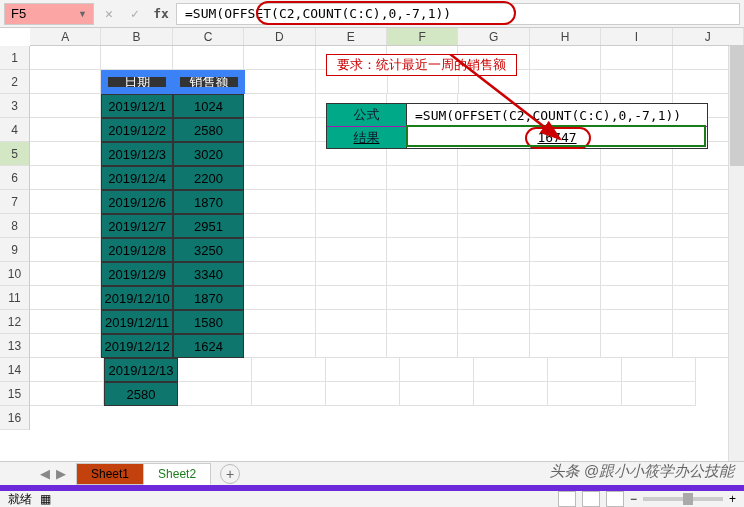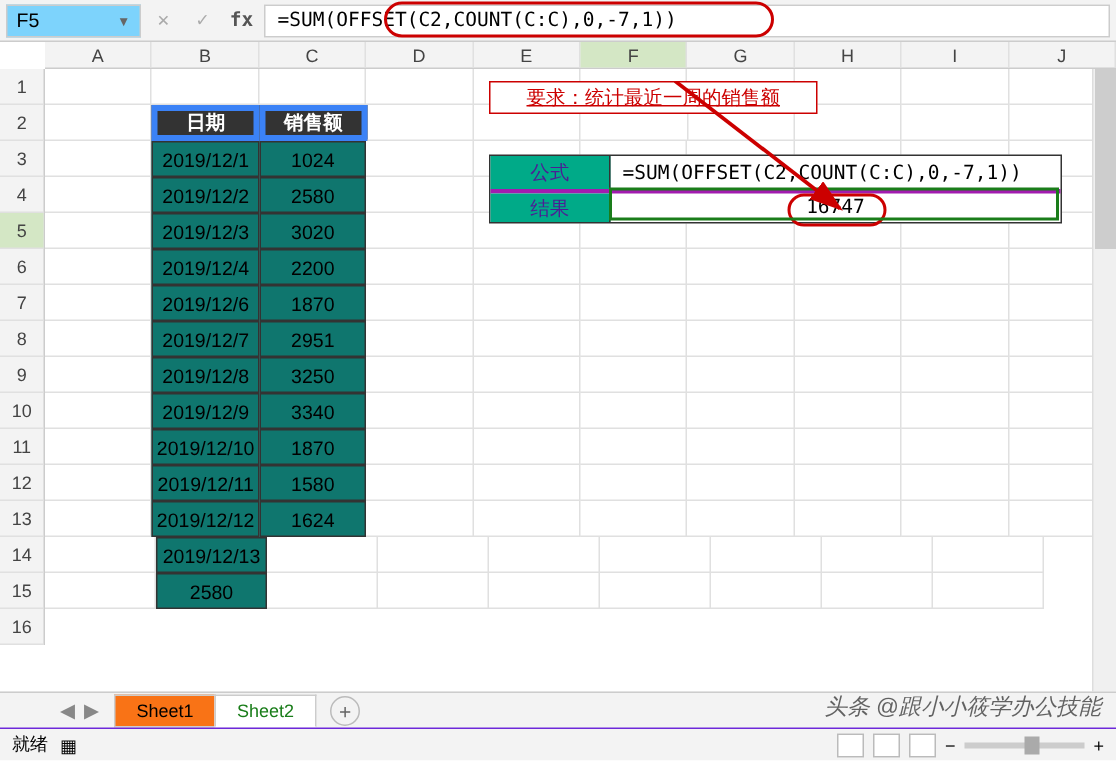--- a/index.html
+++ b/index.html
@@ -1,20 +1,20 @@
 <!DOCTYPE html>
 <html><head>
 <meta charset="utf-8">
 <style>
 * { box-sizing: border-box; margin: 0; padding: 0; }
 body { font-family: "Microsoft YaHei", Arial, sans-serif; font-size: 13px; background: #fff; overflow: hidden; width: 744px; height: 507px; position: relative; }
 
 
 .formula-bar { display: flex; align-items: center; height: 28px; border-bottom: 1px solid #ccc; background: #f3f3f3; padding: 2px 4px; gap: 4px; }
-.name-box { width: 90px; height: 22px; background: #7dd3fc; border: 1px solid #ccc; display: flex; align-items: center; justify-content: space-between; padding: 0 6px; }
+.name-box { width: 90px; height: 22px; background: #fca5a5; border: 1px solid #ccc; display: flex; align-items: center; justify-content: space-between; padding: 0 6px; }
 .name-box .dd { font-size: 9px; color: #666; }
 .fb-btn { width: 22px; height: 20px; display: flex; align-items: center; justify-content: center; color: #888; font-weight: bold; font-family: monospace; }
 .cancel-x { color: #aaa; }
 .check-v { color: #aaa; }
 .fx { color: #555; }
 .formula-input { flex: 1; height: 22px; background: #fff; border: 1px solid #ccc; padding: 0 8px; display: flex; align-items: center; font-family: Consolas, monospace; position: relative; }
 .formula-oval { position: absolute; left: 256px; top: 1px; width: 260px; height: 24px; border: 2px solid #c00; border-radius: 12px; pointer-events: none; z-index: 50; }
 
 
 .sheet { position: relative; }
@@ -22,50 +22,50 @@
 .col-h { width: 74px; text-align: center; font-size: 12px; color: #444; border-right: 1px solid #e0e0e0; line-height: 18px; }
 .col-h.sel { background: #d4e7c5; }
 .row-headers { position: absolute; left: 0; top: 18px; width: 30px; background: #f3f3f3; border-right: 1px solid #ccc; }
 .row-h { height: 24px; line-height: 24px; text-align: center; font-size: 12px; color: #444; border-bottom: 1px solid #e0e0e0; }
 .row-h.sel { background: #d4e7c5; }
 .cells { position: relative; margin-left: 30px; }
 .row { display: flex; height: 24px; }
 .cell { width: 74px; height: 24px; border-right: 1px solid #e0e0e0; border-bottom: 1px solid #e0e0e0; display: flex; align-items: center; justify-content: center; font-size: 13px; padding: 0 4px; overflow: hidden; white-space: nowrap; }
 
 
-.hdr { background: #333; color: #fff; border: 4px solid #3b82f6; font-weight: bold; }
+.hdr { background: #333; color: #fff; border: 7px solid #3b82f6; font-weight: normal; }
 .tb { border: 1px solid #333; background: #0f766e; }
 
 
-.req-box { position: absolute; left: 326px; top: 26px; display: flex; align-items: center; height: 22px; border: 1px solid #c00; background: #fff; padding: 0 24px; color: #c00; z-index: 10; text-decoration: underline; }
+.req-box { position: absolute; left: 326px; top: 26px; display: flex; align-items: center; height: 22px; border: 1px solid #c00; background: #fff; padding: 0 10px; color: #c00; z-index: 10; }
 
 
 .fr-box { position: absolute; left: 326px; top: 75px; border: 1px solid #333; z-index: 10; background: #fff; }
 .fr-row { display: flex; height: 22px; }
-.fr-label { width: 80px; background: #0a8; color: #4c1d95; display: flex; align-items: center; justify-content: center; border-right: 1px solid #333; }
+.fr-label { width: 80px; background: #0a8; color: #0f172a; display: flex; align-items: center; justify-content: center; border-right: 1px solid #333; }
 .fr-val { width: 300px; display: flex; align-items: center; padding: 0 8px; font-family: Consolas, monospace; position: relative; }
 .fr-val.center { justify-content: center; }
-.fr-row + .fr-row { border-top: 3px solid #a21caf; }
+.fr-row + .fr-row { border-top: 1px solid #a21caf; text-decoration: underline; }
 .active-cell-border { position: absolute; border: 2px solid #1a7d1a; pointer-events: none; z-index: 20; }
 
 
 .arrow-svg { position: absolute; left: 430px; top: 26px; z-index: 40; pointer-events: none; }
 
 
 .result-oval { position: absolute; border: 2px solid #c00; border-radius: 14px; pointer-events: none; z-index: 30; width: 66px; height: 22px; }
 
 
 .tab-bar { position: absolute; bottom: 22px; left: 0; right: 0; height: 24px; display: flex; align-items: center; background: #f3f3f3; border-top: 1px solid #ccc; padding-left: 30px; gap: 0; }
 .nav-arrows { display: flex; gap: 6px; padding: 0 10px; color: #888; }
-.tab { padding: 3px 14px; border: 1px solid #ccc; background: #f97316; font-size: 12px; margin-right: -1px; }
+.tab { padding: 3px 14px; border: 1px solid #ccc; background: #c2410c; font-size: 12px; margin-right: -1px; }
 .tab.active { background: #fff; border-bottom: 1px solid #fff; color: #1a7d1a; }
 .tab-add { width: 20px; height: 20px; border: 1px solid #bbb; border-radius: 50%; display: flex; align-items: center; justify-content: center; margin-left: 10px; font-size: 14px; color: #666; }
 
 
-.status-bar { position: absolute; bottom: 0; left: 0; right: 0; height: 22px; display: flex; align-items: center; justify-content: space-between; background: #f3f3f3; border-top: 1px solid #6d28d9; padding: 0 8px; font-size: 12px; }
+.status-bar { position: absolute; bottom: 0; left: 0; right: 0; height: 22px; display: flex; align-items: center; justify-content: space-between; background: #f3f3f3; border-top: 6px solid #6d28d9; padding: 0 8px; font-size: 12px; }
 .sb-left { display: flex; align-items: center; gap: 8px; }
 .sb-right { display: flex; align-items: center; gap: 6px; }
 .watermark { position: absolute; right: 10px; bottom: 26px; font-size: 15px; color: rgba(0,0,0,0.6); z-index: 60; font-style: italic; }
 .view-btn { width: 18px; height: 16px; border: 1px solid #bbb; background: #fff; }
 .zoom-slider { width: 80px; height: 4px; background: #ccc; position: relative; }
 .zoom-slider::after { content:''; position:absolute; left:50%; top:-4px; width:10px; height:12px; background:#aaa; }
 
 
 .vscroll { position: absolute; right: 0; top: 46px; bottom: 46px; width: 16px; background: #f0f0f0; border-left: 1px solid #ddd; }
 .vthumb { position: absolute; top: 0; width: 14px; left: 1px; height: 120px; background: #cdcdcd; }

